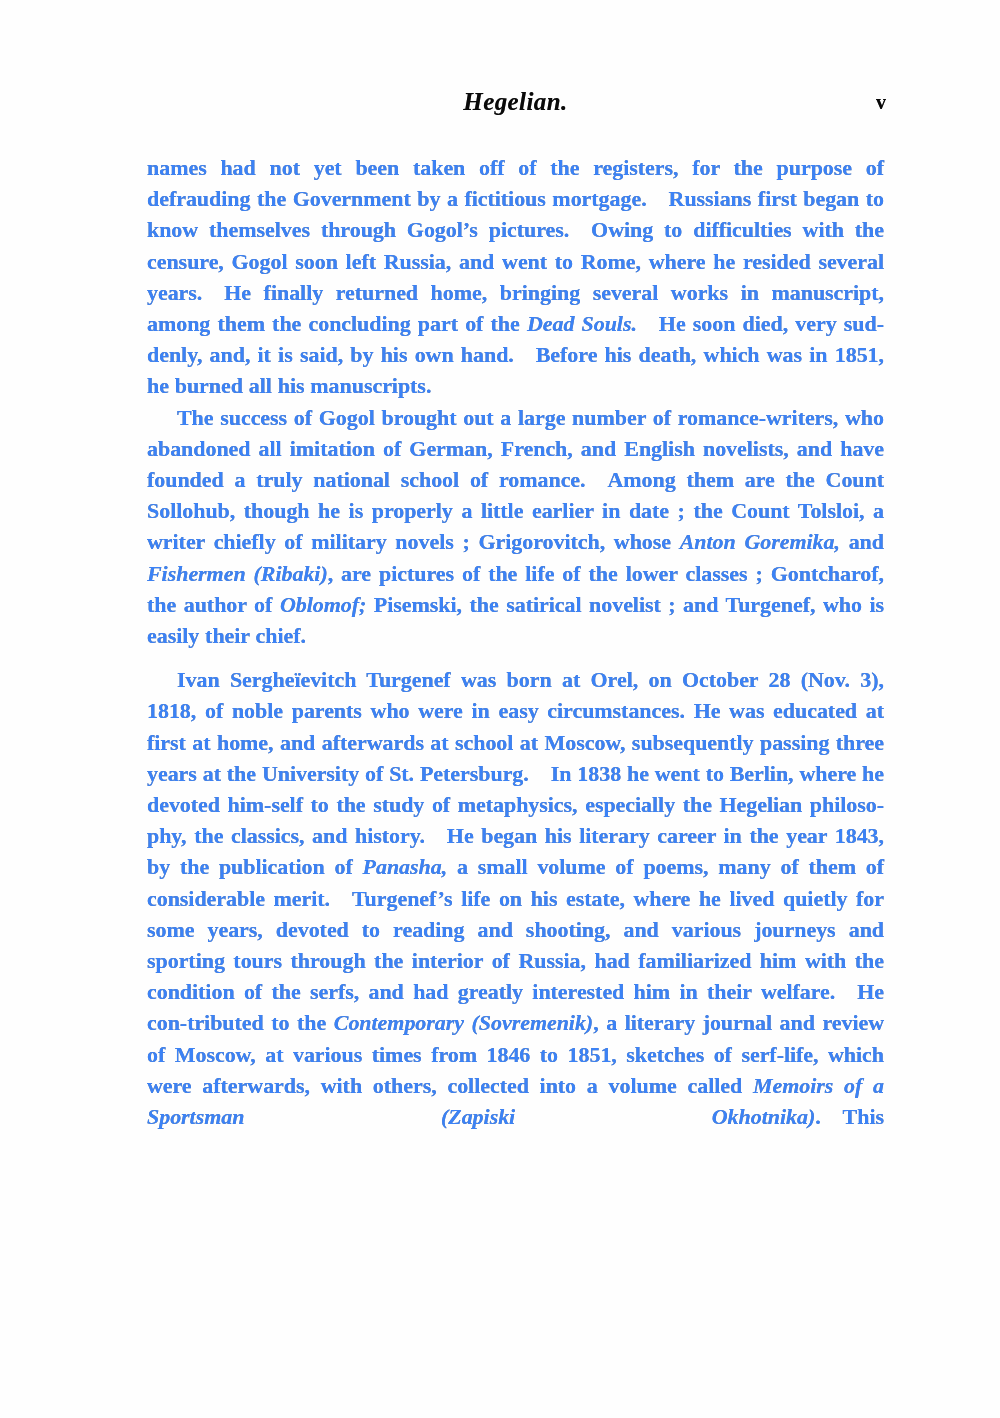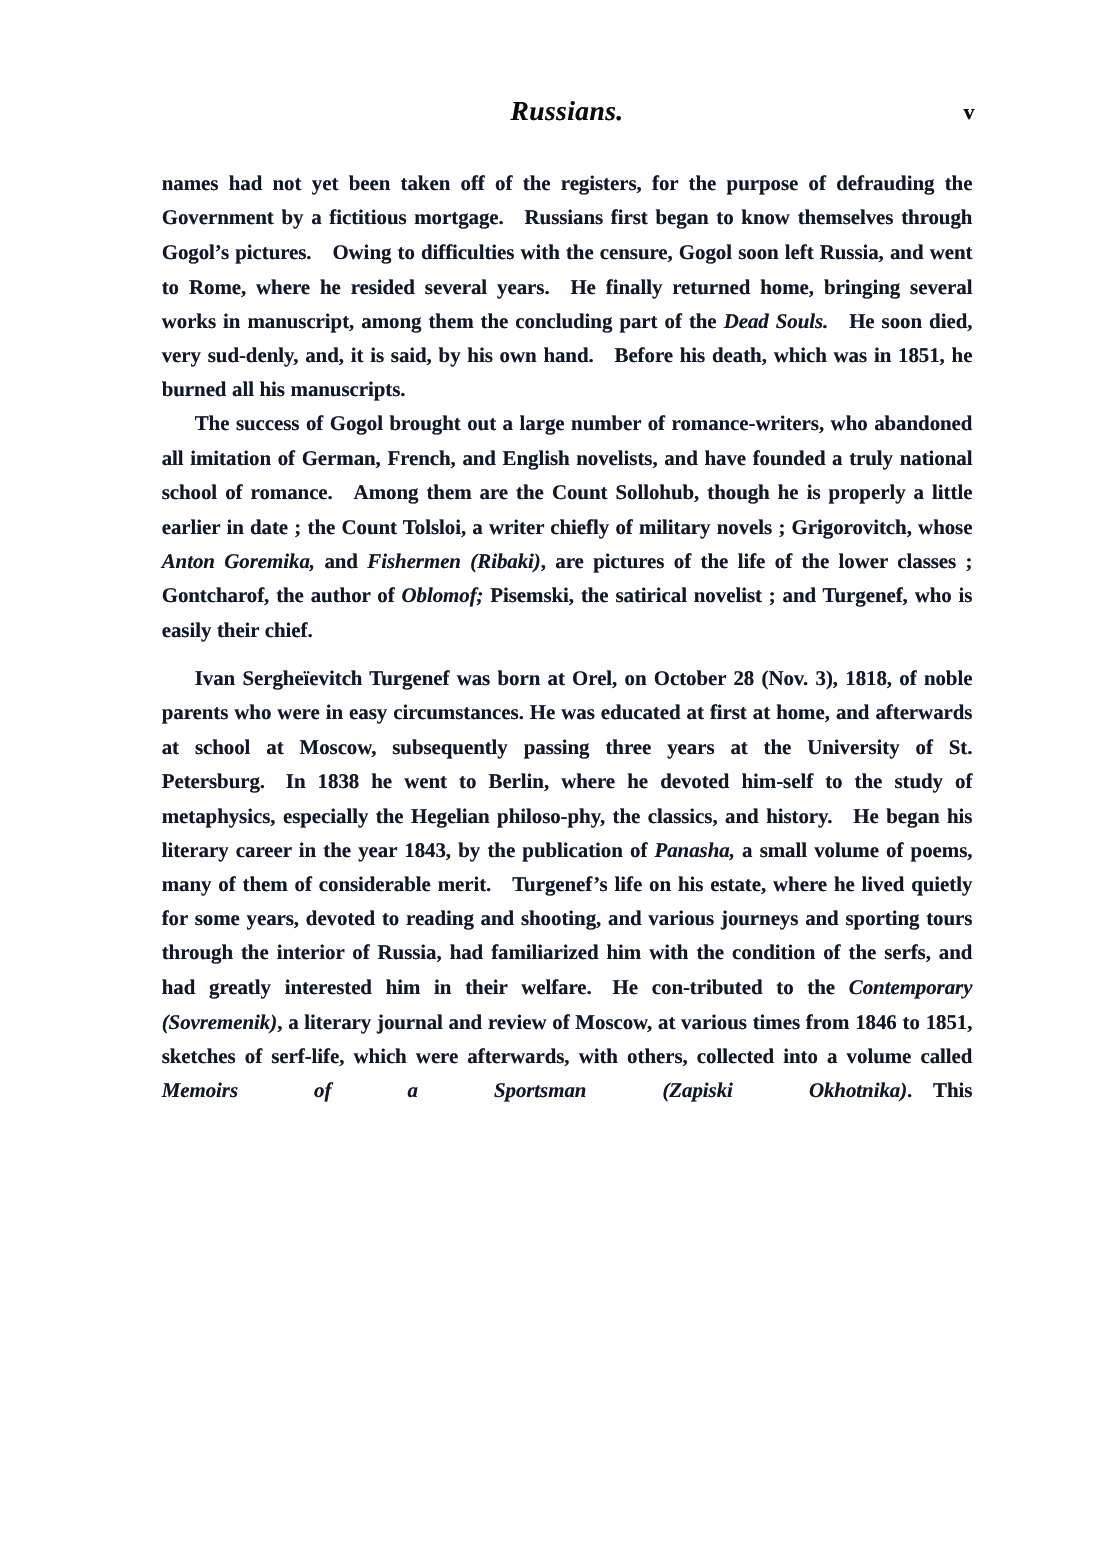--- a/index.html
+++ b/index.html
@@ -53,26 +53,26 @@
   .textblock {
     position: absolute;
     left: 147px;
     top: 152px;
     width: 737px;
   }
   p.para {
     margin: 0;
     text-align: justify;
     text-justify: inter-word;
-    font-size: 19px;
+    font-size: 22px;
     line-height: 31.2px;
     font-weight: 600;
     letter-spacing: -0.05px;
     word-spacing: 0.4px;
-    color: #0f172a;
+    color: #3b82f6;
     text-shadow: 0 0 0.55px rgba(0,0,0,0.5);
     hyphens: none;
   }
   p.para.indent {
     text-indent: 30px;
   }
   p.para.gap-before {
     margin-top: 13px;
   }
   p.para.last {
@@ -86,21 +86,21 @@
   i, .it {
     font-style: italic;
   }
 </style>
 </head>
 <body>
 
 <div class="page">
 
   <div class="runhead">
-    <div class="runhead-title">Russians.</div>
+    <div class="runhead-title">Hegelian.</div>
     <div class="runhead-folio">v</div>
   </div>
 
   <div class="textblock">
     <p class="para" id="p0"><span>names had not yet been taken off of the registers, for the purpose of defrauding the Government by a fictitious mortgage. Russians first began to know themselves through Gogol’s pictures. Owing to difficulties with the censure, Gogol soon left Russia, and went to Rome, where he resided several years. He finally returned home, bringing several works in manuscript, among them the concluding part of the </span><i>Dead Souls.</i><span> He soon died, very sud-denly, and, it is said, by his own hand. Before his death, which was in 1851, he burned all his manuscripts.</span></p>
     <p class="para indent" id="p1"><span>The success of Gogol brought out a large number of romance-writers, who abandoned all imitation of German, French, and English novelists, and have founded a truly national school of romance. Among them are the Count Sollohub, though he is properly a little earlier in date ; the Count Tolsloi, a writer chiefly of military novels ; Grigorovitch, whose </span><i>Anton Goremika,</i><span> and </span><i>Fishermen (Ribaki)</i><span>, are pictures of the life of the lower classes ; Gontcharof, the author of </span><i>Oblomof;</i><span> Pisemski, the satirical novelist ; and Turgenef, who is easily their chief.</span></p>
     <p class="para indent gap-before last" id="p2"><span>Ivan Sergheïevitch Turgenef was born at Orel, on October 28 (Nov. 3), 1818, of noble parents who were in easy circumstances. He was educated at first at home, and afterwards at school at Moscow, subsequently passing three years at the University of St. Petersburg. In 1838 he went to Berlin, where he devoted him-self to the study of metaphysics, especially the Hegelian philoso-phy, the classics, and history. He began his literary career in the year 1843, by the publication of </span><i>Panasha,</i><span> a small volume of poems, many of them of considerable merit. Turgenef’s life on his estate, where he lived quietly for some years, devoted to reading and shooting, and various journeys and sporting tours through the interior of Russia, had familiarized him with the condition of the serfs, and had greatly interested him in their welfare. He con-tributed to the </span><i>Contemporary (Sovremenik)</i><span>, a literary journal and review of Moscow, at various times from 1846 to 1851, sketches of serf-life, which were afterwards, with others, collected into a volume called </span><i>Memoirs of a Sportsman (Zapiski Okhotnika)</i><span>. This</span></p>
   </div>
 
 </div>

